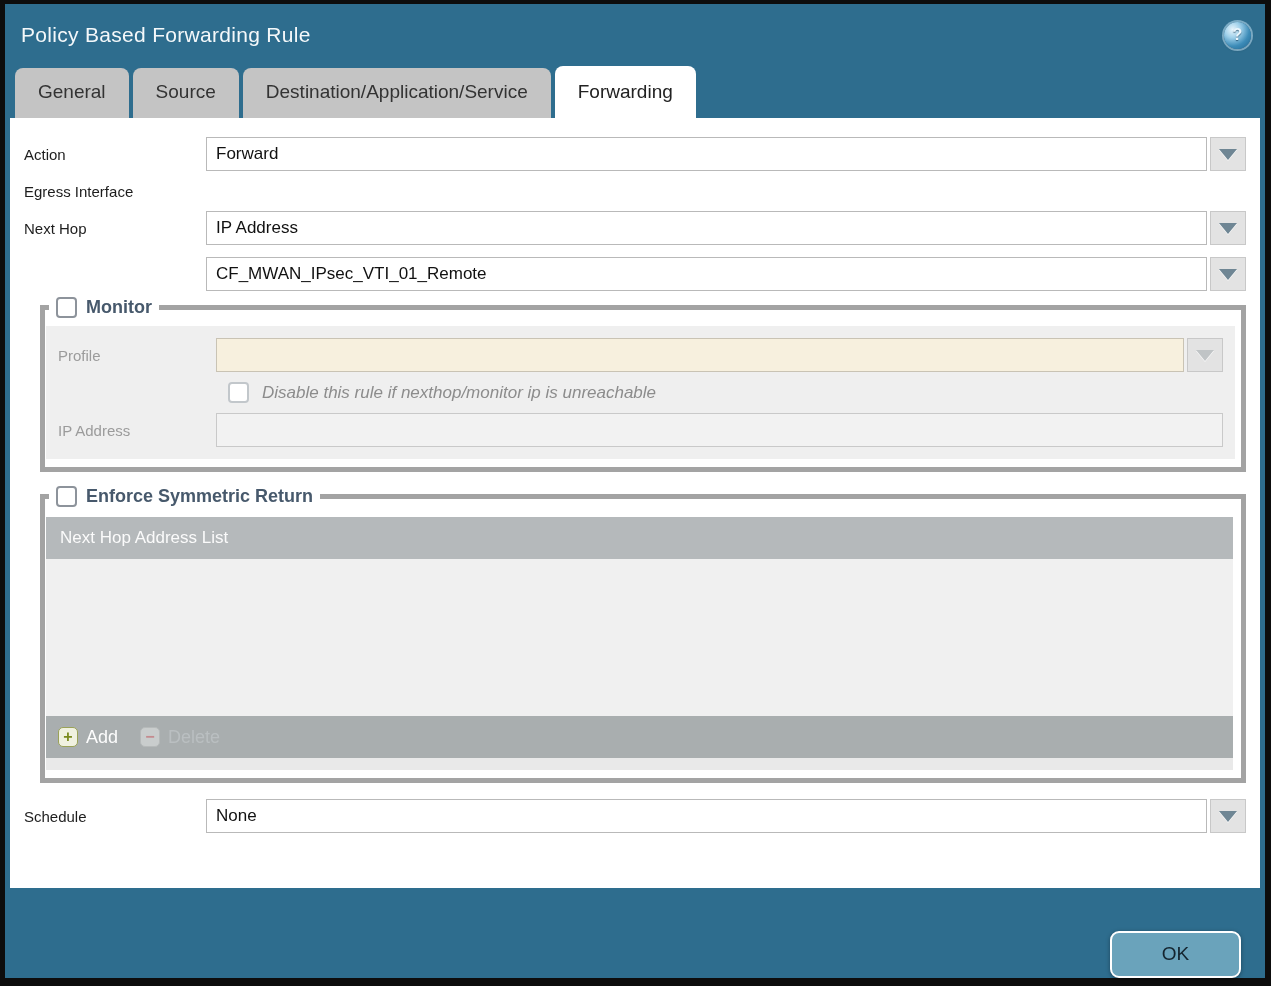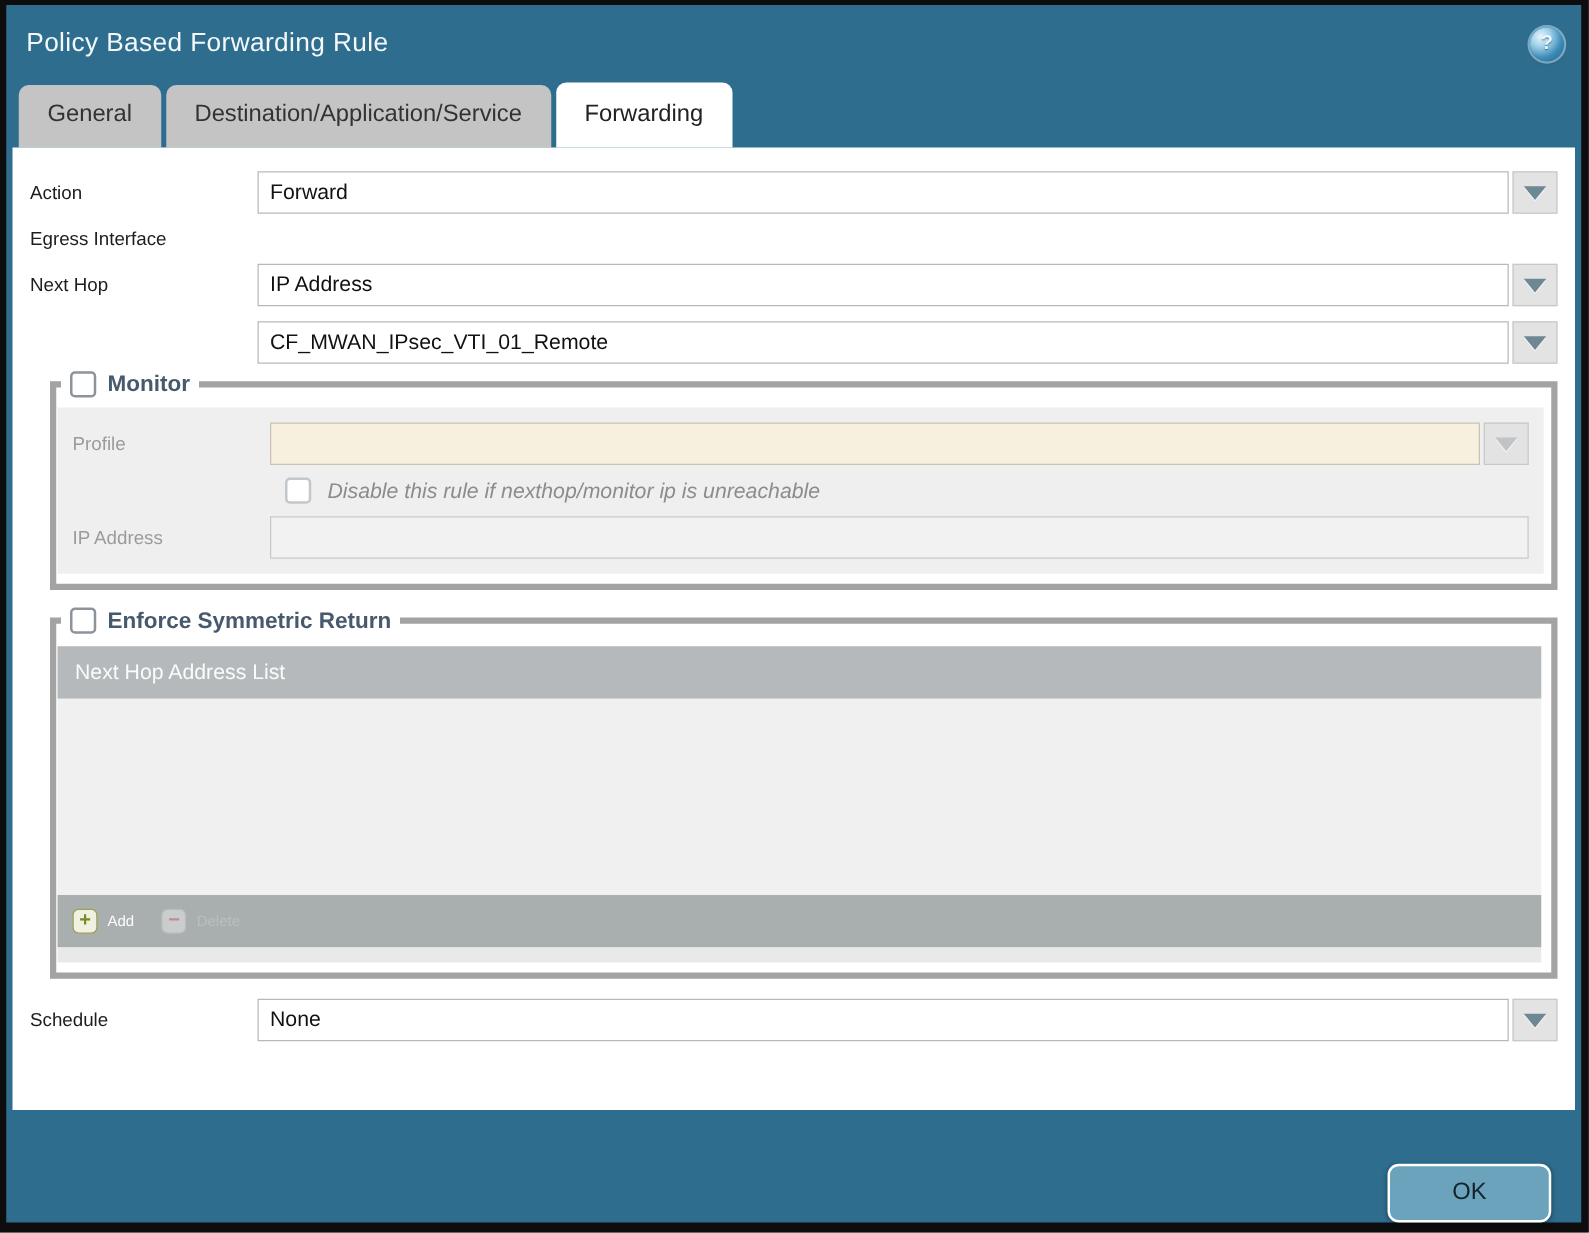--- a/index.html
+++ b/index.html
@@ -57,21 +57,21 @@
   
   .table-widget { margin:6px 8px 0 1px; }
   .t-header { height:42px; background:#b5b9bb; color:#fbfbfb; font-size:17px; display:flex; align-items:center; padding-left:14px; }
   .t-body { height:157px; background:#f0f0f0; }
   .t-footer { height:42px; background:#a9aeaf; display:flex; align-items:center; padding-left:12px; gap:22px; }
   .t-btn { display:flex; align-items:center; gap:8px; cursor:pointer; }
   .icon-sq { width:20px; height:20px; border-radius:5px; display:flex; align-items:center; justify-content:center;
              font-size:16px; font-weight:bold; line-height:1; }
   .icon-add { background:#f0f1e0; border:1px solid #9aa258; color:#7a8a1e; }
   .icon-del { background:#c9cdcd; border:1px solid #b6baba; color:#c48b8f; }
-  .t-btn-label { color:#fdfdfd; font-size:12px; }
+  .t-btn-label { color:#fdfdfd; font-size:18px; }
   .t-btn.disabled { cursor:default; }
   .t-btn.disabled .t-btn-label { color:#babfc1; }
   .t-strip { height:12px; background:#e9e9e9; }
 
   .schedule-row { margin-top:16px; }
 
   
   .bottombar { flex:1; display:flex; align-items:center; justify-content:flex-end; gap:15px; padding-right:24px; }
   .btn { height:47px; border-radius:9px; border:2px solid #ffffff; font-family:"Liberation Sans",sans-serif;
          font-size:19px; color:#14242e; cursor:pointer; box-shadow:0 1px 4px rgba(0,0,0,.35); }
@@ -86,20 +86,21 @@
 
     <div class="titlebar">
       <div class="title">Policy Based Forwarding Rule</div>
       <div class="help-btn">
         <span>?</span>
       </div>
     </div>
 
     <div class="tabs">
       <div class="tab">General</div>
+      <div class="tab">Source</div>
       <div class="tab">Destination/Application/Service</div>
       <div class="tab active">Forwarding</div>
     </div>
 
     <div class="content">
 
       <div class="form-row mb12">
         <div class="form-label">Action</div>
         <div class="field">
           <input class="txt" readonly="" value="Forward" style="">

